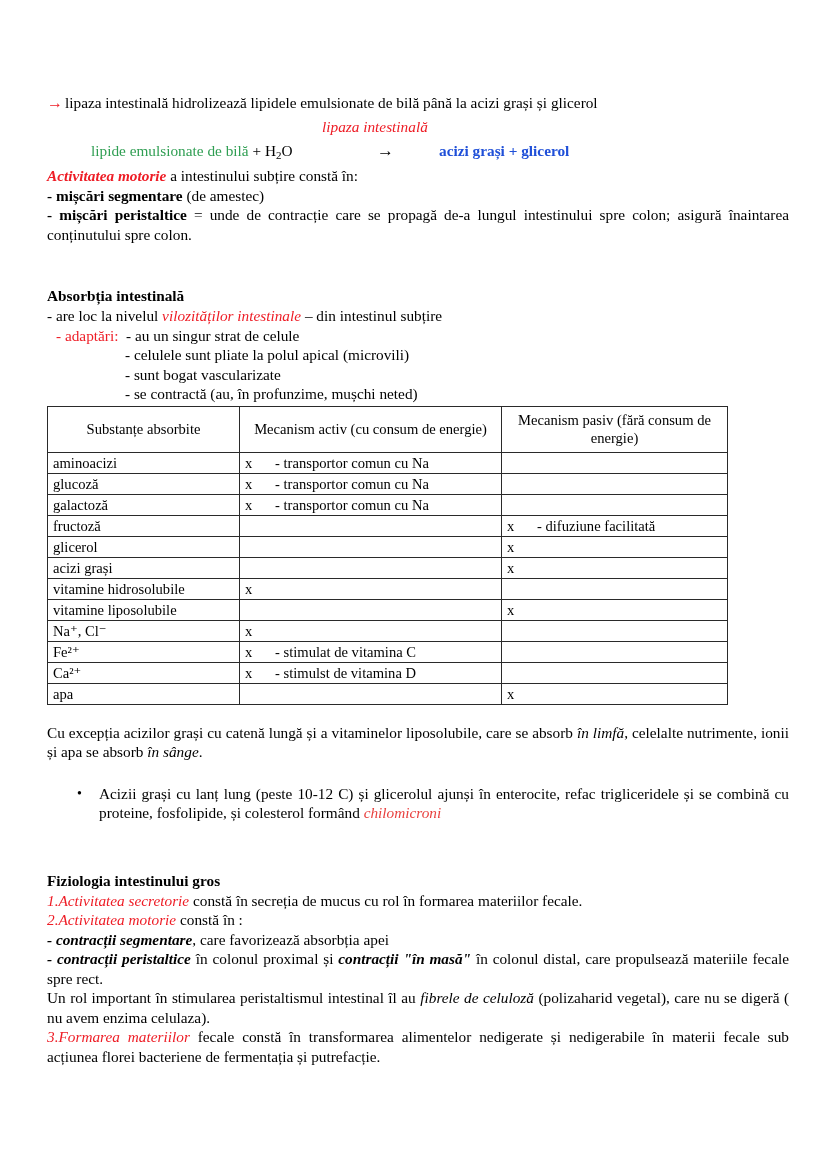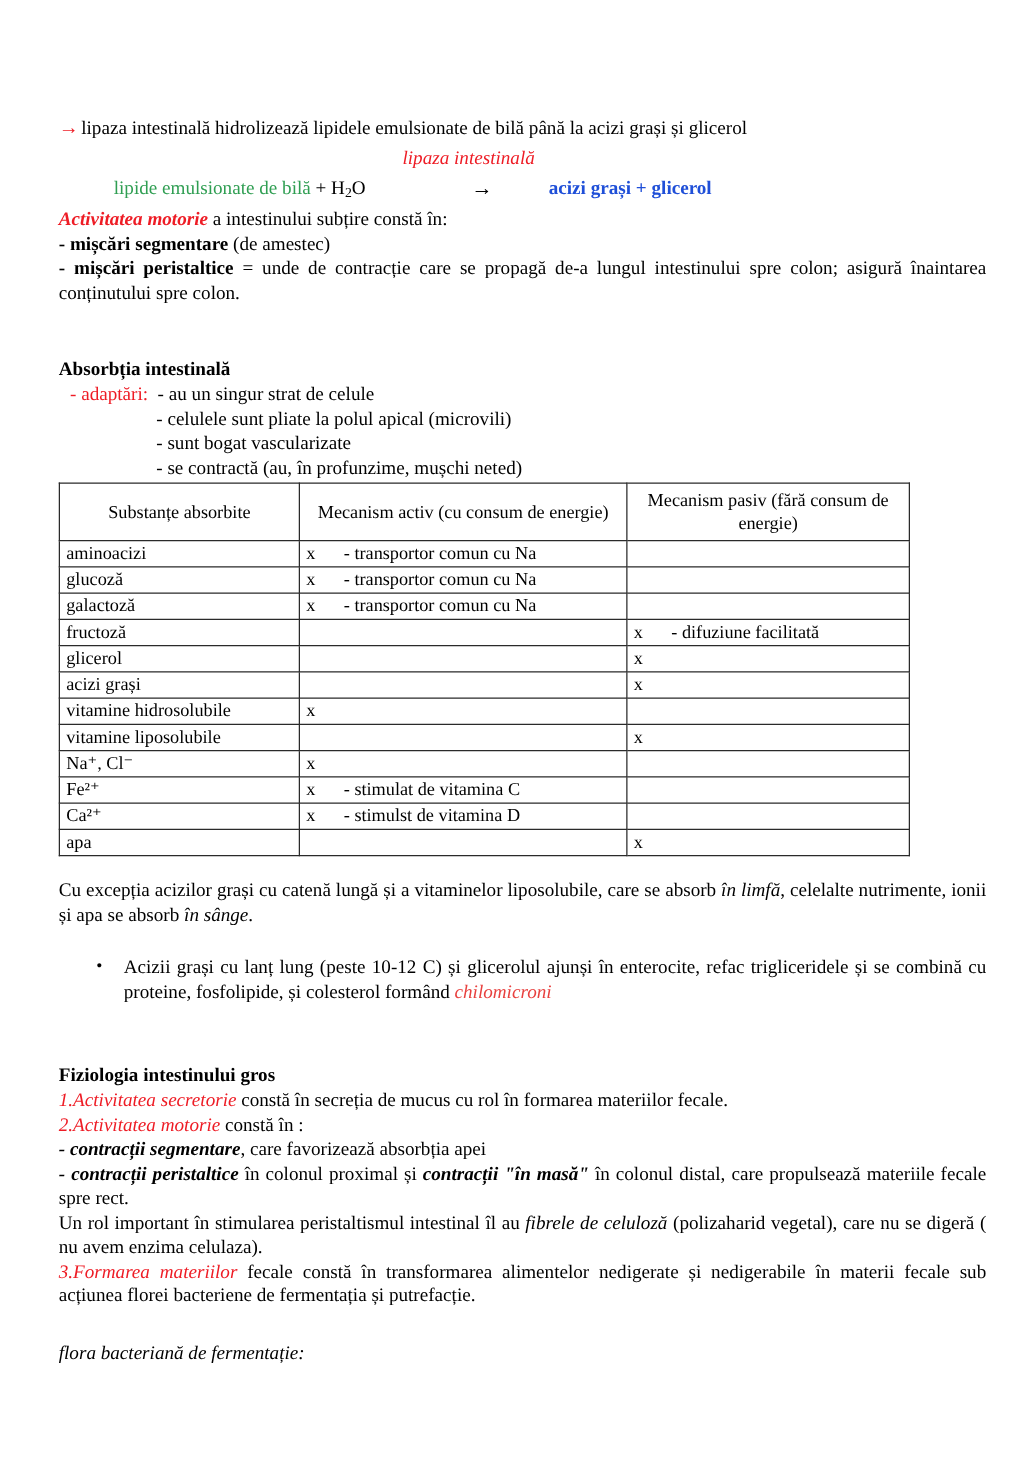--- a/index.html
+++ b/index.html
@@ -181,20 +181,21 @@
     </div>
 
     <div class="sec-motricitate">
       <div class="line"><span class="red bi">Activitatea motorie</span><span> a intestinului subțire constă în:</span></div>
       <div class="line"><span class="bold">- mișcări segmentare</span><span> (de amestec)</span></div>
       <div class="line just"><span class="bold">-  mișcări  peristaltice</span><span> = unde de contracție care se propagă de-a lungul intestinului spre colon; asigură înaintarea conținutului spre colon.</span></div>
     </div>
 
     <div class="sec-absorbtie">
       <div class="head-bold">Absorbția intestinală</div>
+      <div class="line"><span>- are loc la nivelul </span><span class="red ital">vilozităților intestinale</span><span> – din intestinul subțire</span></div>
       <div class="line sub-indent-1"><span class="red">- adaptări:</span><span>&nbsp; <span>- au un singur strat de celule</span></span></div>
       <div class="line sub-indent-2"><span>- celulele sunt pliate la polul apical (microvili)</span></div>
       <div class="line sub-indent-2"><span>- sunt bogat vascularizate</span></div>
       <div class="line sub-indent-2"><span>- se contractă (au, în profunzime, mușchi neted)</span></div>
     </div>
 
     <table class="absorb">
       <thead>
         <tr>
           <th class="col1">Substanțe absorbite</th>
@@ -275,18 +276,15 @@
     <div class="sec-gros">
       <div class="head-bold">Fiziologia intestinului gros</div>
       <div class="line"><span class="red ital">1.Activitatea  secretorie</span><span>  constă în secreția de mucus cu rol în formarea materiilor fecale.</span></div>
       <div class="line"><span class="red ital">2.Activitatea motorie</span><span> constă în :</span></div>
       <div class="line"><span class="bi">- contracții segmentare</span><span>, care favorizează absorbția apei</span></div>
       <div class="line just"><span class="bi">- contracții peristaltice</span><span> în colonul proximal și </span><span class="bi">contracții "în masă"</span><span> în colonul distal, care propulsează materiile fecale spre rect.</span></div>
       <div class="line just"><span>Un rol important în stimularea peristaltismul intestinal îl au </span><span class="ital">fibrele de celuloză</span><span> (polizaharid vegetal), care nu se digeră ( nu avem enzima celulaza).</span></div>
       <div class="line just"><span class="red ital">3.Formarea materiilor</span><span> fecale constă în transformarea alimentelor nedigerate și nedigerabile în materii fecale sub acțiunea florei bacteriene de fermentația și putrefacție.</span></div>
     </div>
 
-    <div class="sec-flora">
-      <div class="line ital">flora bacteriană de fermentație:</div>
-    </div>
 
   </div>
 </div>
 
 </body></html>

